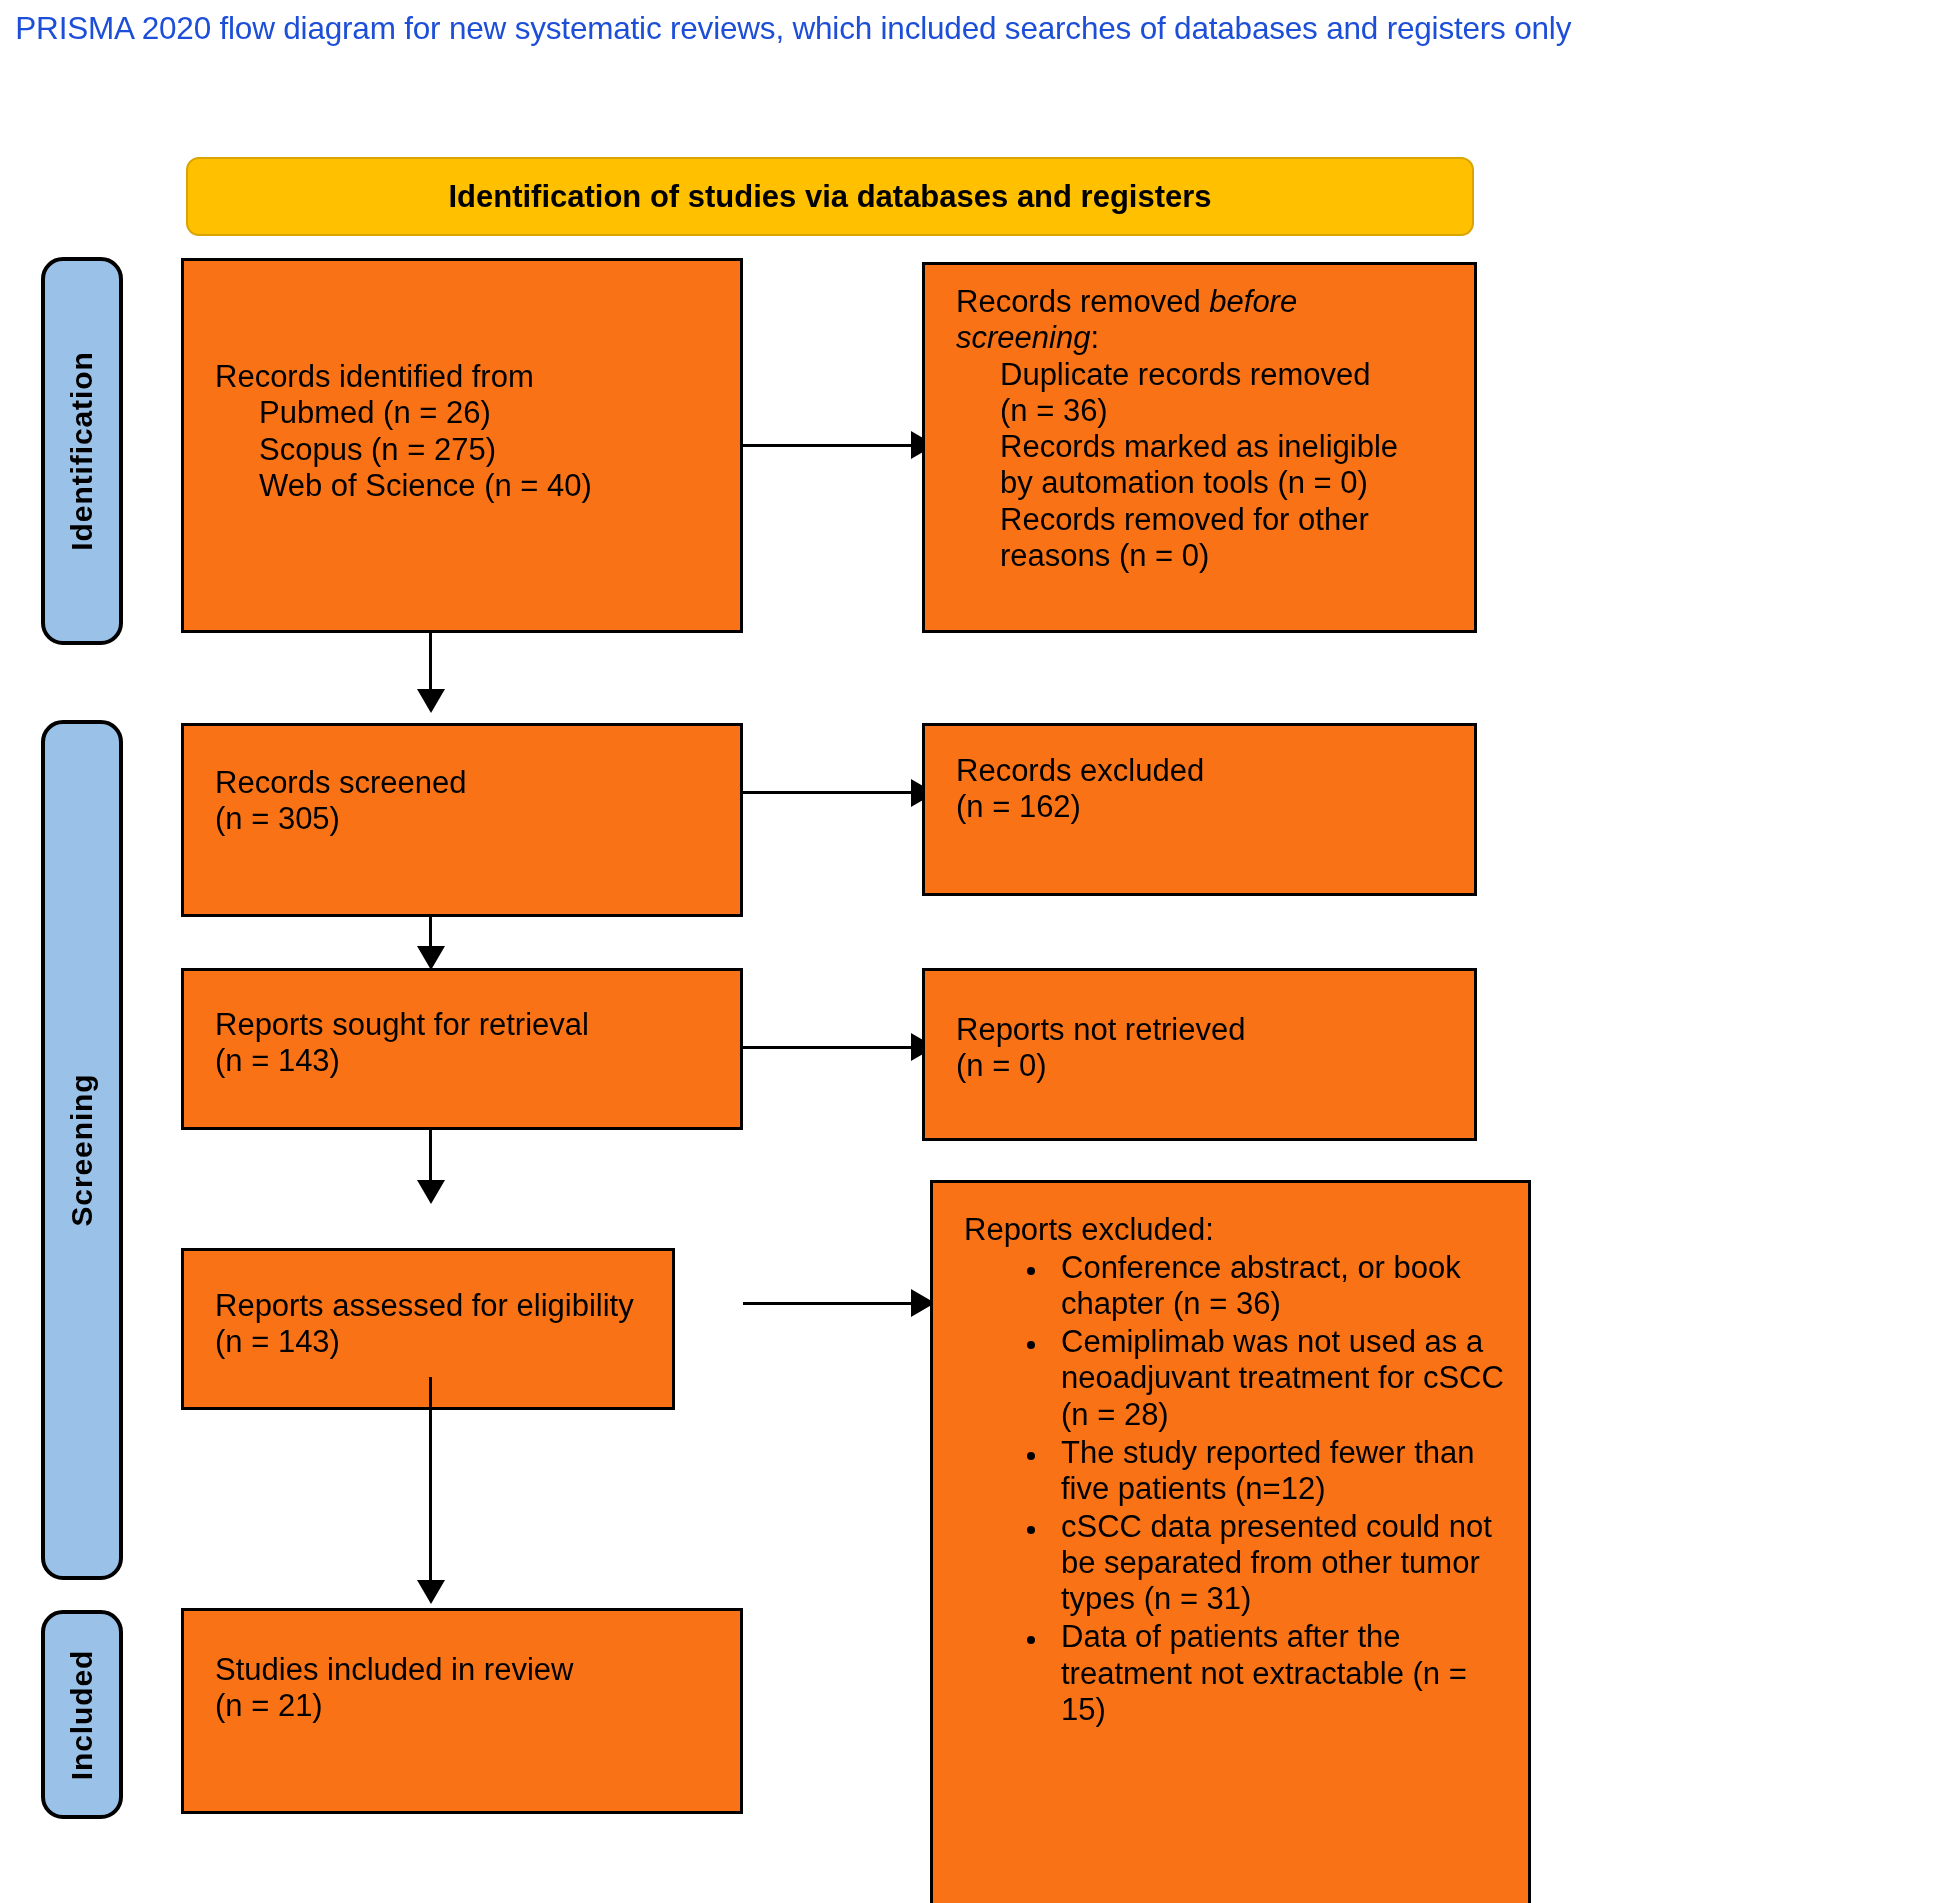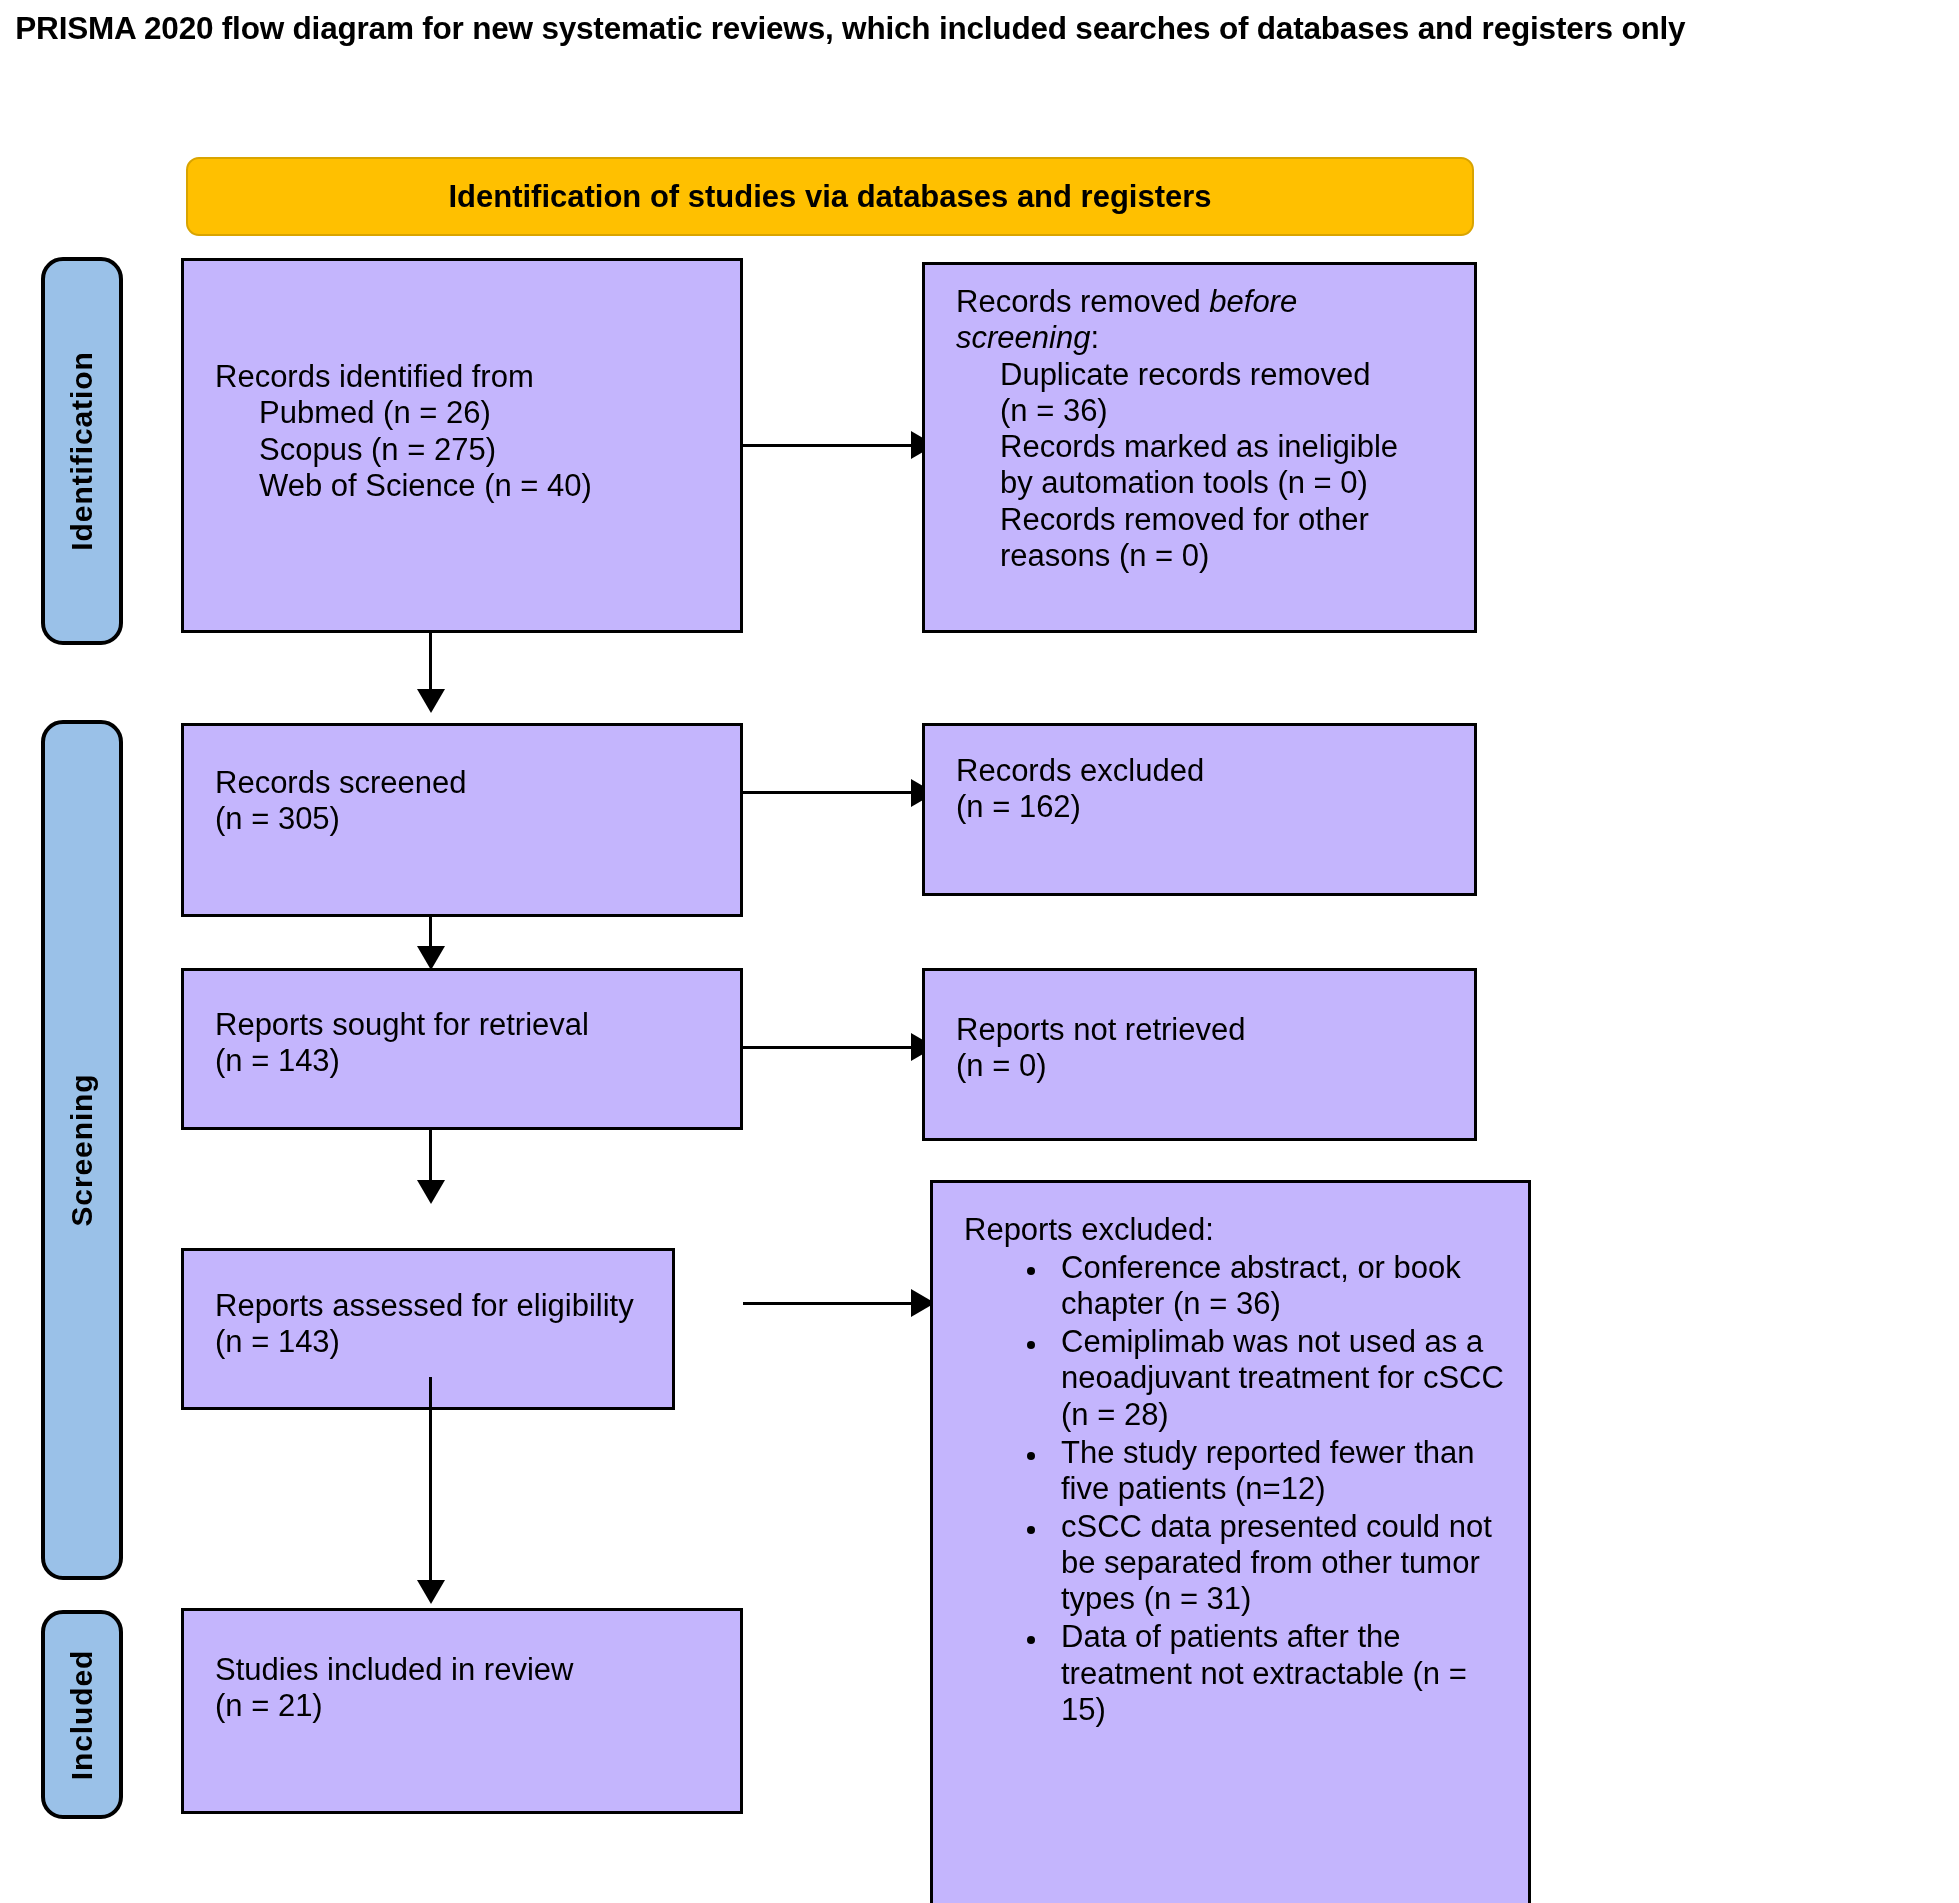--- a/index.html
+++ b/index.html
@@ -15,22 +15,22 @@
     overflow: hidden;
   }
 
   
   #page-title {
     position: absolute;
     left: 15.3px;
     top: 10.2px;
     width: 1934px;
     font-size: 31.5px;
-    font-weight: bold;
-    color: #000000;
+    font-weight: normal;
+    color: #1d4ed8;
     letter-spacing: -0.2px;
     white-space: nowrap;
   }
 
   
   #diagram {
     position: absolute;
     left: 0;
     top: 0;
     width: 1959px;
@@ -74,21 +74,21 @@
   }
   #banner .banner-label {
     font-size: 31px;
     font-weight: bold;
     color: #000000;
   }
 
   
   .flow-box {
     position: absolute;
-    background: #c4b5fd;
+    background: #f97316;
     border: 3.4px solid #000000;
     box-sizing: border-box;
     padding: 0;
   }
   .flow-box .box-text {
     position: absolute;
     left: 31px;
     right: 15.3px;
     font-size: 31px;
     line-height: 1.17;

